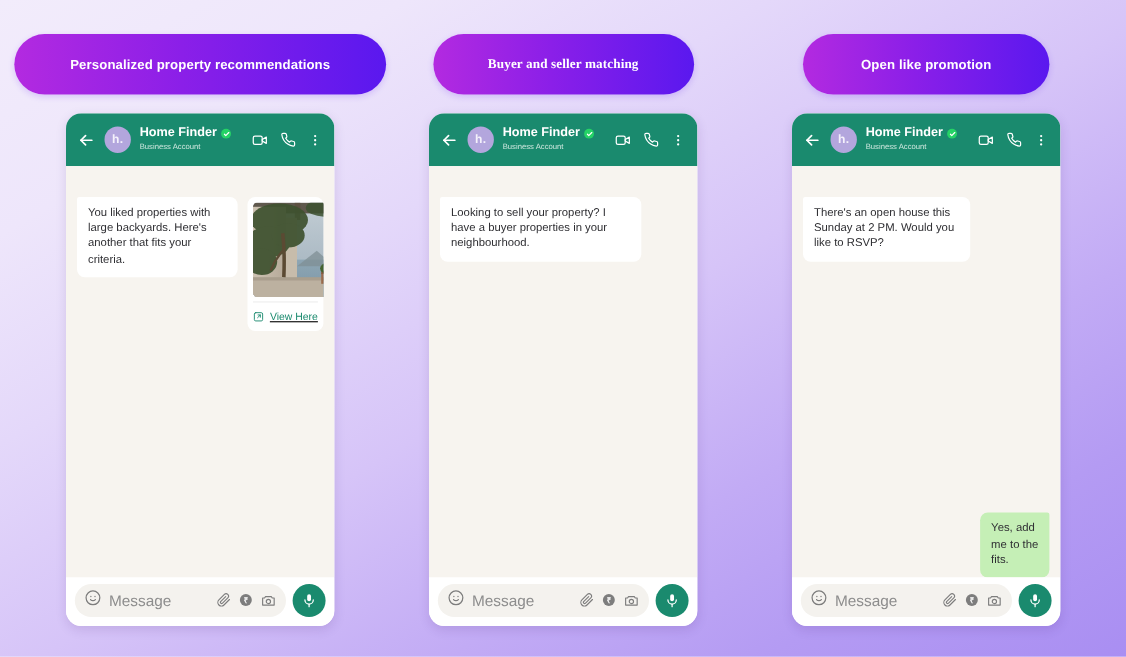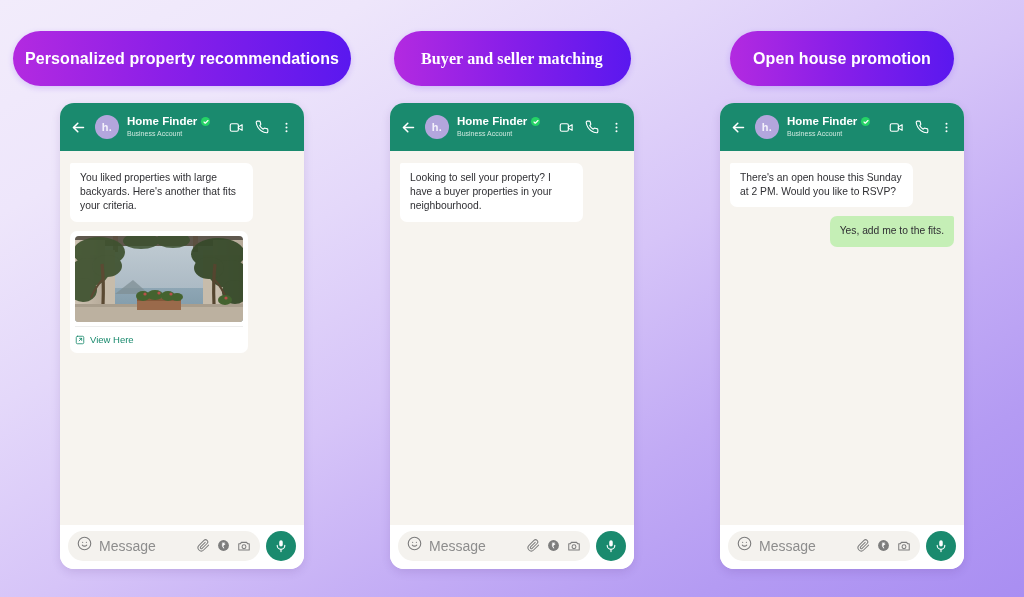--- a/index.html
+++ b/index.html
@@ -44,21 +44,21 @@
 
   
   .pill {
     margin-top: 31px;
     height: 55px;
     border-radius: 28px;
     display: flex;
     align-items: center;
     justify-content: center;
     color: #ffffff;
-    font-size: 16px;
+    font-size: 12px;
     font-weight: bold;
     letter-spacing: 0.1px;
     padding: 0 30px;
     box-sizing: border-box;
     white-space: nowrap;
     background: linear-gradient(90deg, #b32ae0 0%, #8b1fe8 45%, #5a18ef 100%);
     box-shadow: 0 2px 6px rgba(90, 24, 239, 0.18);
   }
   .pill.w1 { width: 338px; }
   .pill.w2 { width: 237px; font-family: Liberation Serif, serif; }
@@ -152,24 +152,24 @@
     gap: 11px;
     flex: 0 0 auto;
     padding-right: 2px;
   }
   .hdr-icons svg { display: block; }
 
   
   .chat-body {
     flex: 1 1 auto;
     background: #f7f4ef;
-    padding: 12px 10px 0 10px;
-    box-sizing: border-box;
-    display: flex;
-    flex-direction: column;
+    padding: 28px 10px 0 10px;
+    box-sizing: border-box;
+    display: flex;
+    flex-direction: row;
     gap: 9px;
     overflow: hidden;
   }
 
   .bubble {
     max-width: 183px;
     border-radius: 7px;
     padding: 8px 10px;
     box-sizing: border-box;
     font-size: 10.3px;
@@ -205,24 +205,25 @@
     border-radius: 4px;
     overflow: hidden;
     position: relative;
     display: block;
   }
   .media-photo svg { display: block; }
   .view-here {
     height: 26px;
     display: flex;
     align-items: center;
-    justify-content: flex-start;
+    justify-content: flex-end;
     gap: 5px;
     border-top: 1px solid #ededed;
     margin-top: 4px;
+    text-decoration: underline;
   }
   .view-here-label {
     color: #1a8a6e;
     font-size: 9.5px;
     font-weight: 500;
   }
   .view-here svg { display: block; }
 
   
   .input-bar {
@@ -537,21 +538,21 @@
                 <rect x="9" y="2" width="6" height="11" rx="3" fill="#ffffff" stroke="none"></rect>
                 <path d="M5.5 11a6.5 6.5 0 0 0 13 0"></path>
                 <line x1="12" y1="18" x2="12" y2="21.5"></line>
               </svg>
           </div>
         </div>
       </div>
     </div>
 
     <div class="column">
-      <div class="pill w3">Open house promotion</div>
+      <div class="pill w3">Open like promotion</div>
 
       <div class="phone">
         <div class="chat-header">
           <span class="back-arrow">
             <svg width="17" height="17" viewBox="0 0 24 24" fill="none" stroke="#ffffff" stroke-width="2.2" stroke-linecap="round" stroke-linejoin="round">
                 <line x1="19" y1="12" x2="5" y2="12"></line>
                 <polyline points="11 18 5 12 11 6"></polyline>
               </svg>
           </span>
           <div class="avatar">h.</div>

